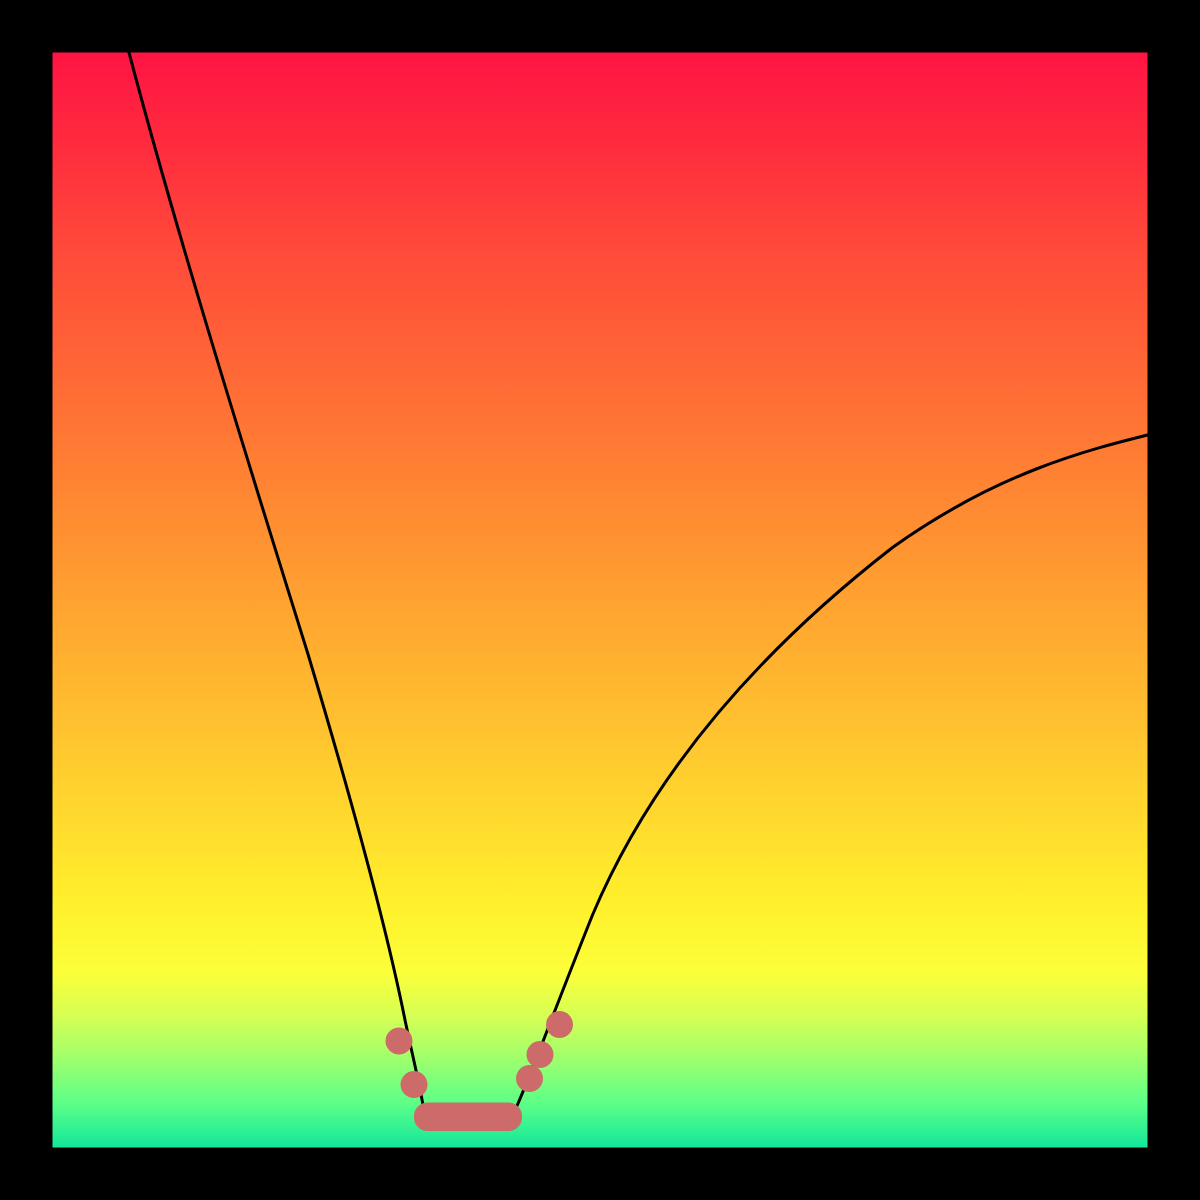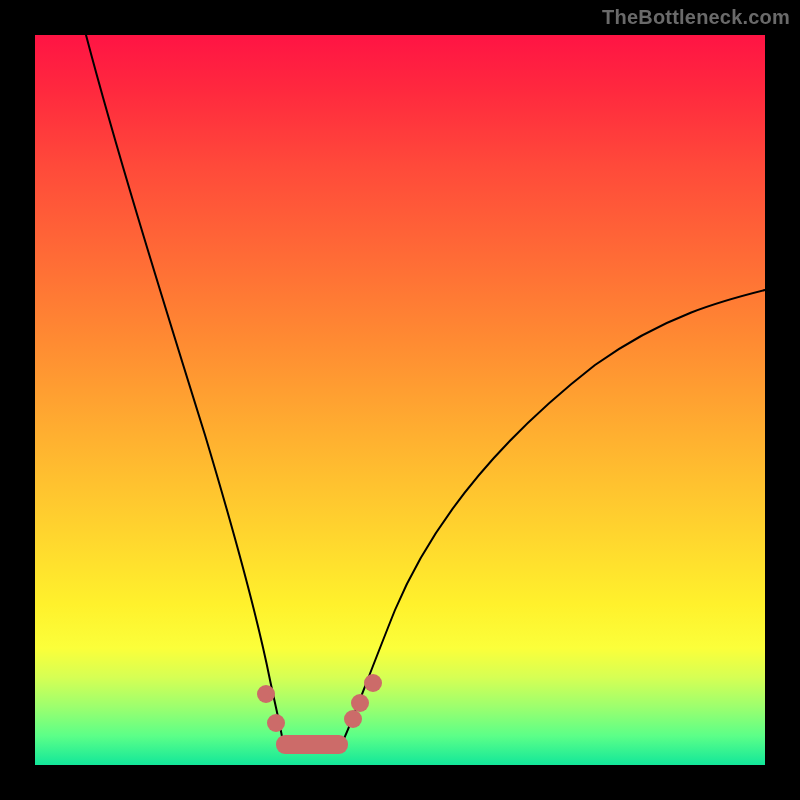--- a/index.html
+++ b/index.html
@@ -68,21 +68,20 @@
   }
   .marker-bar {
     fill: #cc6b69;
     stroke: none;
   }
 </style>
 </head>
 <body>
 
 <div class="stage">
-  <div class="watermark">TheBottleneck.com</div>
 
   <div class="plot-area">
     <svg class="curve" viewBox="0 0 730 730">
 
       <path class="curve-path" d="M 51 0
                C 80 110, 120 240, 170 400
                C 200 500, 222 580, 235 645
                C 242 678, 246 693, 248 708"></path>
 
       <path class="curve-path" d="M 248 708

